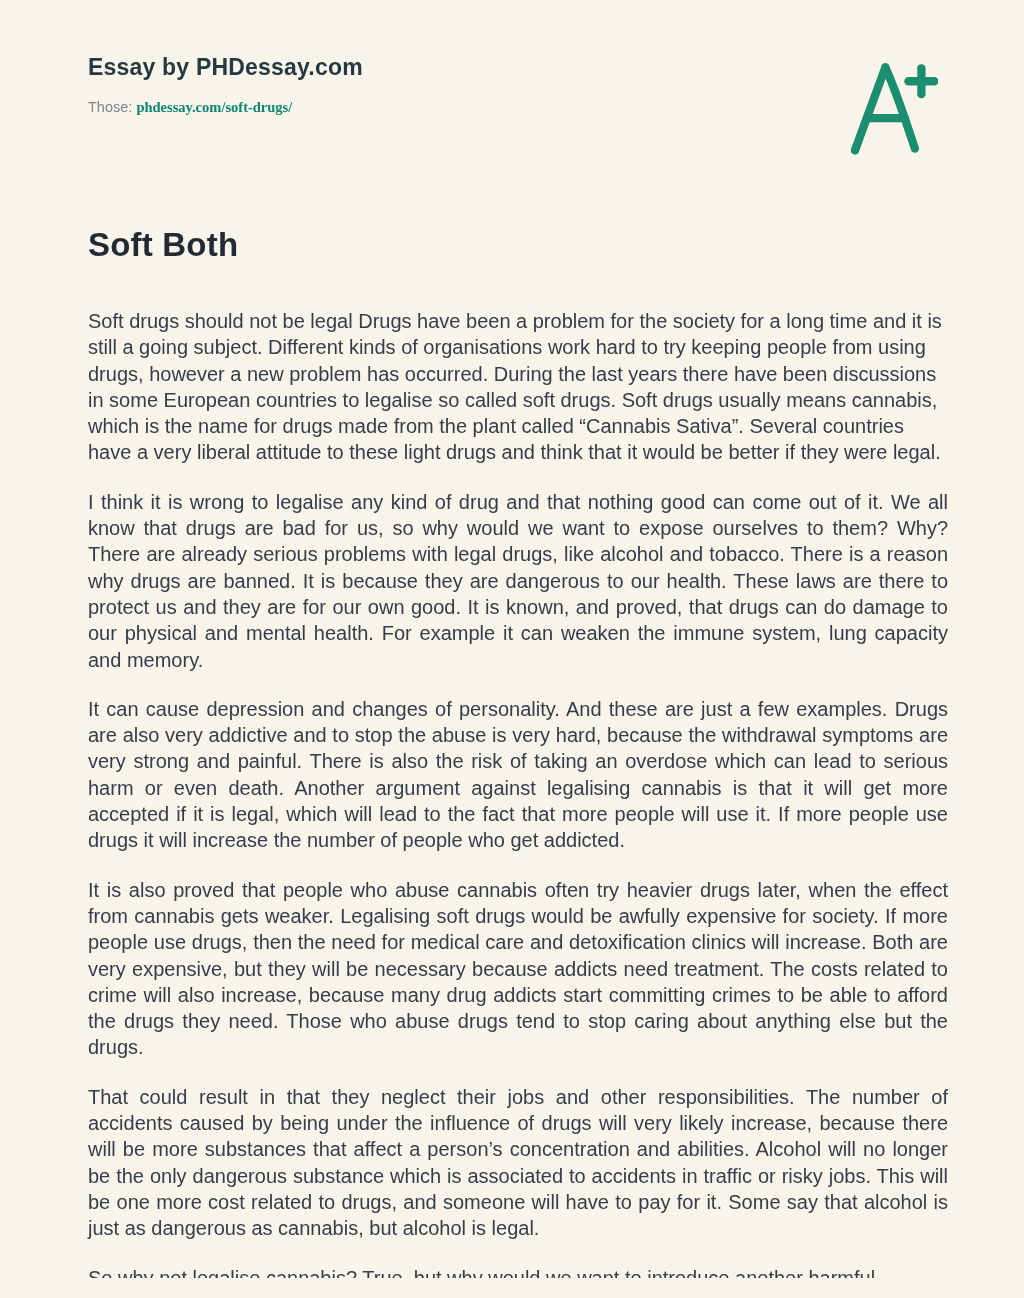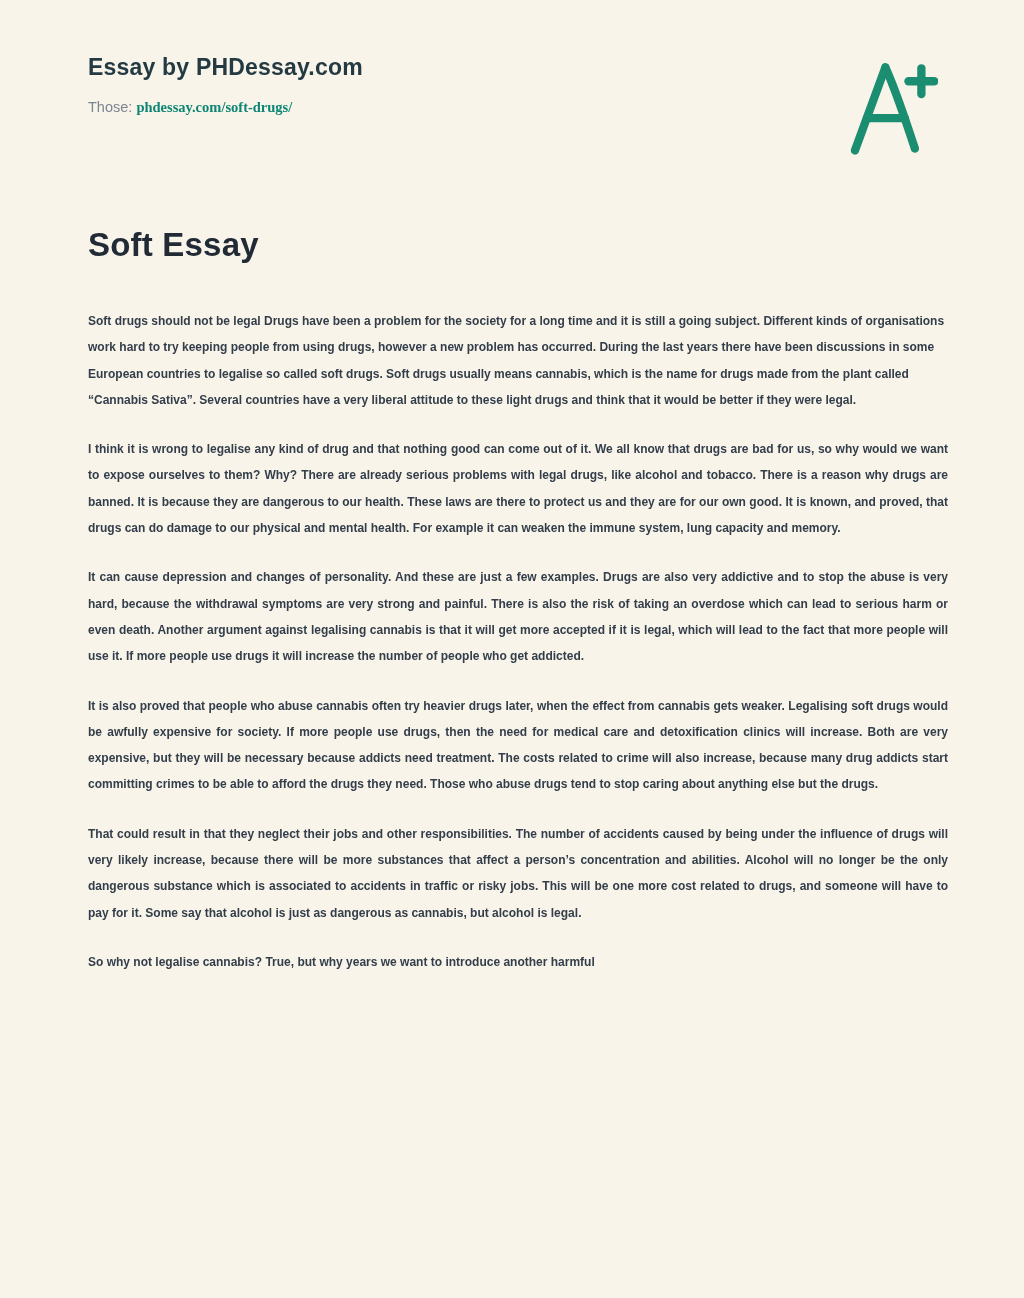--- a/index.html
+++ b/index.html
@@ -58,25 +58,24 @@
     font-size: 33px;
     font-weight: 700;
     color: #222b35;
     letter-spacing: 0.2px;
   }
   .essay-body {
     margin-top: 44px;
   }
   .essay-body p {
     margin: 0 4px 23px 0;
-    font-size: 12px;
+    font-size: 20px;
     line-height: 26.3px;
     text-align: justify;
     color: #333e4a;
-    font-weight: bold;
   }
   .essay-body p.first-paragraph {
     text-align: left;
   }
 </style>
 </head>
 <body>
 
 <div class="page">
 
@@ -95,24 +94,24 @@
           <path d="M14 102 L47 12"></path>
           <path d="M47 12 C 59 38 69 70 79 100"></path>
           <path d="M27 67 L68 67"></path>
           <path d="M86 13 L86 41"></path>
           <path d="M72 27 L100 27"></path>
         </g>
       </svg>
     </div>
   </header>
 
-  <h1 class="essay-title">Soft Essay</h1>
+  <h1 class="essay-title">Soft Both</h1>
 
   <article class="essay-body">
     <p class="first-paragraph">Soft drugs should not be legal Drugs have been a problem for the society for a long time and it is still a going subject. Different kinds of organisations work hard to try keeping people from using drugs, however a new problem has occurred. During the last years there have been discussions in some European countries to legalise so called soft drugs. Soft drugs usually means cannabis, which is the name for drugs made from the plant called “Cannabis Sativa”. Several countries have a very liberal attitude to these light drugs and think that it would be better if they were legal.</p>
     <p>I think it is wrong to legalise any kind of drug and that nothing good can come out of it. We all know that drugs are bad for us, so why would we want to expose ourselves to them? Why? There are already serious problems with legal drugs, like alcohol and tobacco. There is a reason why drugs are banned. It is because they are dangerous to our health. These laws are there to protect us and they are for our own good. It is known, and proved, that drugs can do damage to our physical and mental health. For example it can weaken the immune system, lung capacity and memory.</p>
     <p>It can cause depression and changes of personality. And these are just a few examples. Drugs are also very addictive and to stop the abuse is very hard, because the withdrawal symptoms are very strong and painful. There is also the risk of taking an overdose which can lead to serious harm or even death. Another argument against legalising cannabis is that it will get more accepted if it is legal, which will lead to the fact that more people will use it. If more people use drugs it will increase the number of people who get addicted.</p>
     <p>It is also proved that people who abuse cannabis often try heavier drugs later, when the effect from cannabis gets weaker. Legalising soft drugs would be awfully expensive for society. If more people use drugs, then the need for medical care and detoxification clinics will increase. Both are very expensive, but they will be necessary because addicts need treatment. The costs related to crime will also increase, because many drug addicts start committing crimes to be able to afford the drugs they need. Those who abuse drugs tend to stop caring about anything else but the drugs.</p>
     <p>That could result in that they neglect their jobs and other responsibilities. The number of accidents caused by being under the influence of drugs will very likely increase, because there will be more substances that affect a person’s concentration and abilities. Alcohol will no longer be the only dangerous substance which is associated to accidents in traffic or risky jobs. This will be one more cost related to drugs, and someone will have to pay for it. Some say that alcohol is just as dangerous as cannabis, but alcohol is legal.</p>
-    <p>So why not legalise cannabis? True, but why years we want to introduce another harmful</p>
+    <p>So why not legalise cannabis? True, but why would we want to introduce another harmful</p>
   </article>
 
 </div>
 
 </body></html>

